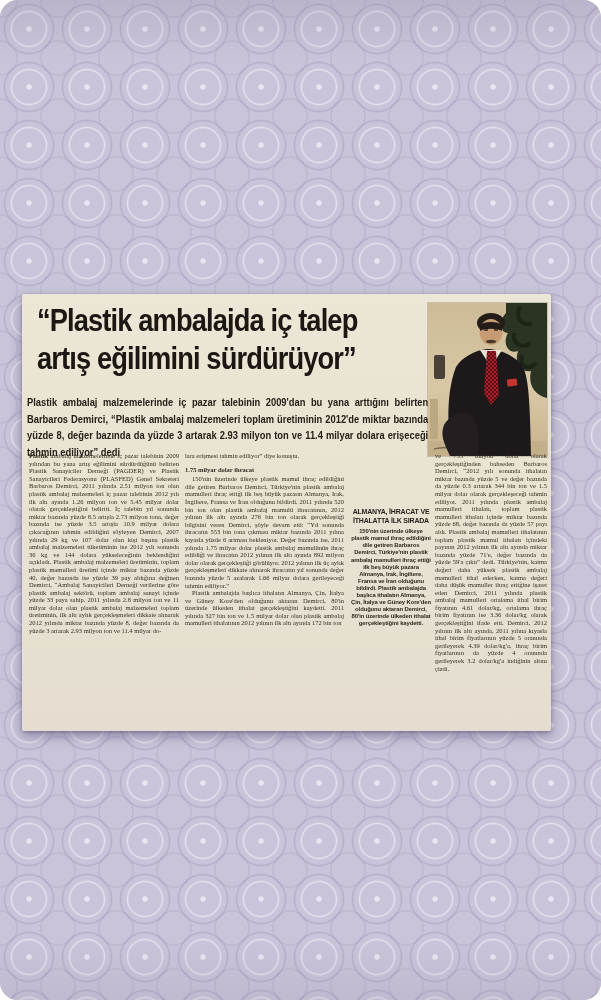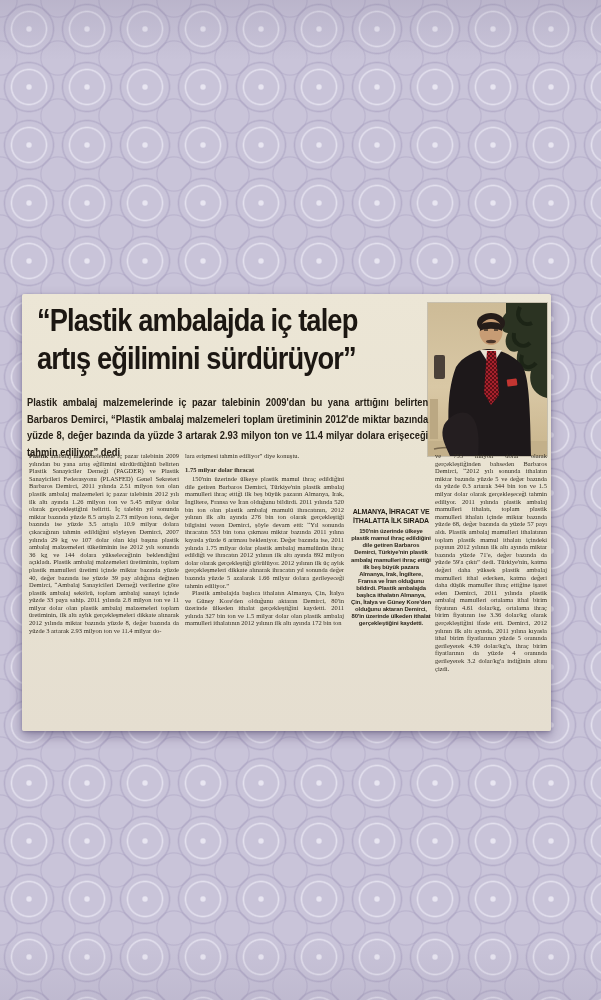--- a/index.html
+++ b/index.html
@@ -1,19 +1,20 @@
 <!DOCTYPE html>
 <html><head>
 <meta charset="utf-8">
 <style>
   html,body{margin:0;padding:0;}
   .stage{
     position:relative;width:601px;height:1000px;overflow:hidden;
     font-family:"Liberation Sans",sans-serif;
     background:#c9c4d9;
+    border-radius:18px;
   }
   .wallpaper{
     position:absolute;inset:0;
     background-color:#c9c4d9;
     background-image:
       radial-gradient(circle at 50% 50%, rgba(238,236,246,.85) 2px, rgba(238,236,246,0) 3.5px),
       radial-gradient(circle at 50% 50%, rgba(238,236,246,0) 16px, rgba(238,236,246,.7) 17.5px, rgba(238,236,246,0) 19px),
       radial-gradient(circle at 50% 50%, rgba(166,158,190,0) 23px, rgba(166,158,190,.55) 24.5px, rgba(166,158,190,0) 26px),
       radial-gradient(circle at 50% 50%, rgba(166,158,190,0) 16px, rgba(166,158,190,.4) 17px, rgba(166,158,190,0) 18.5px);
     background-size:58px 58px,58px 58px,58px 58px,58px 58px;

